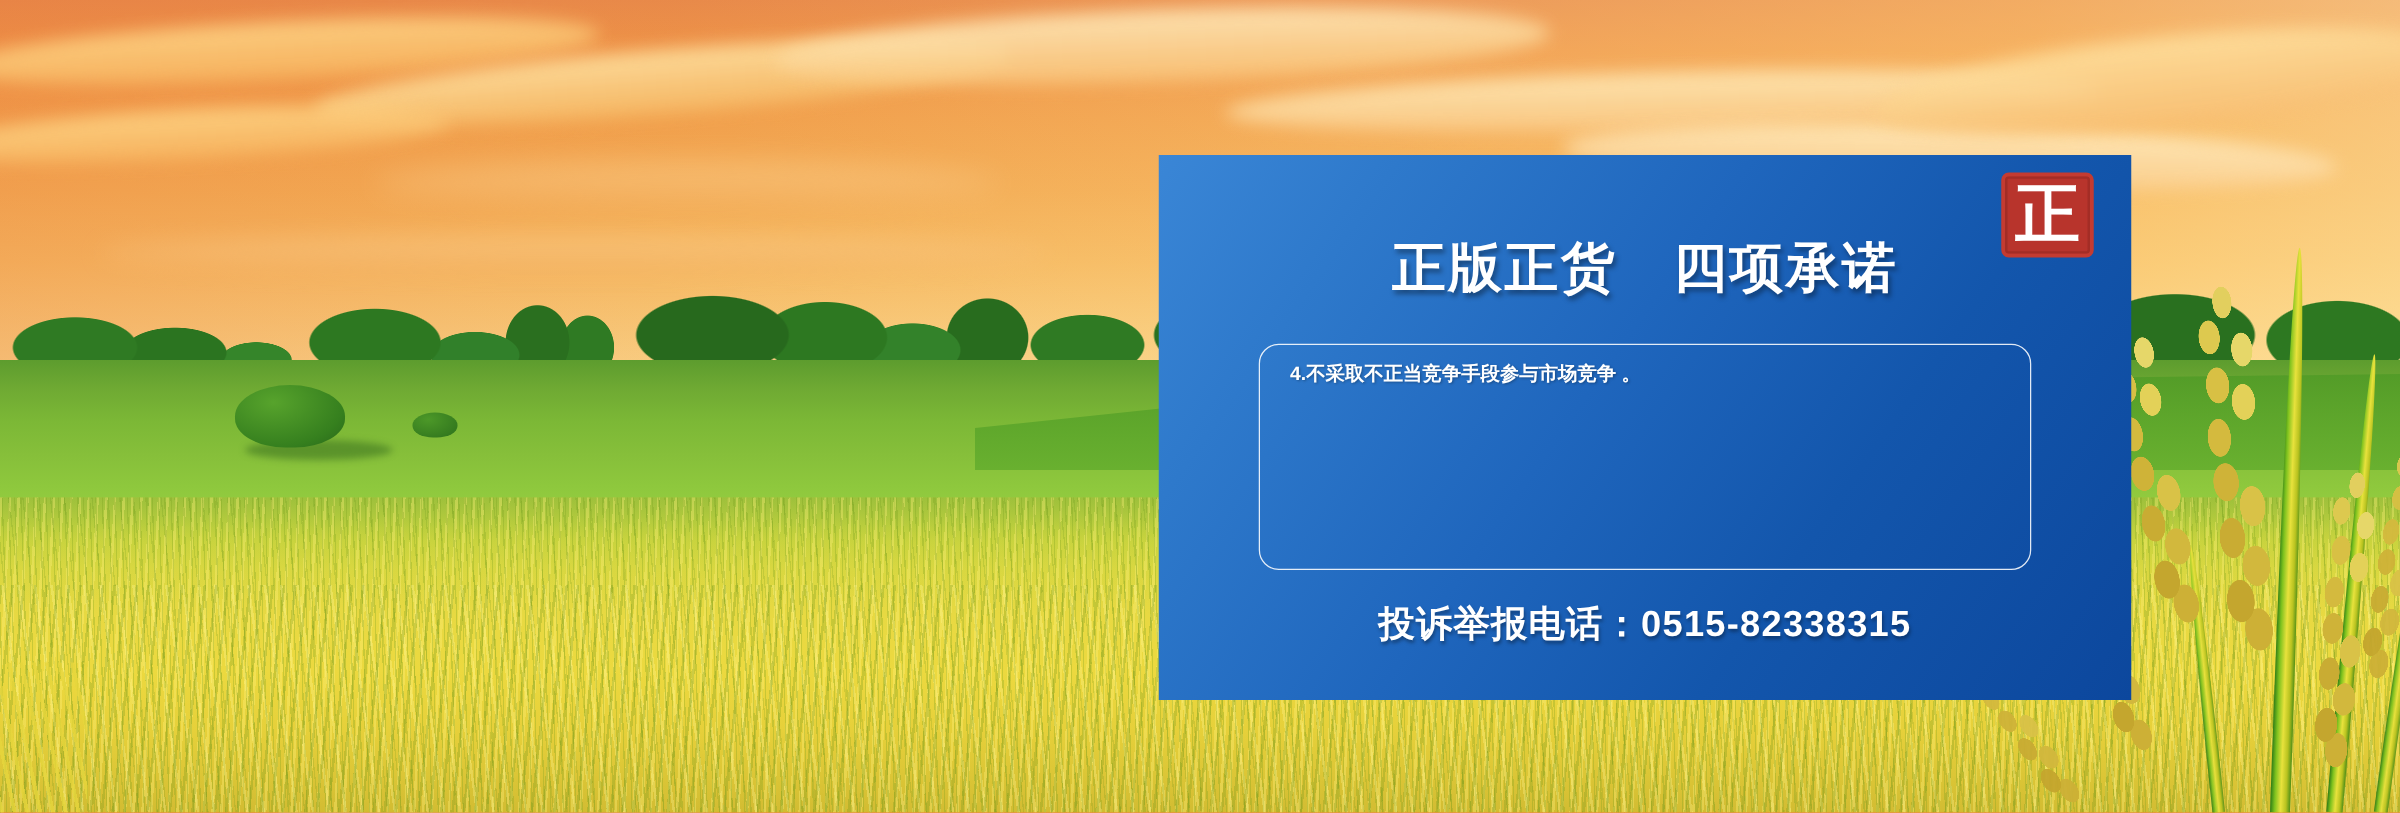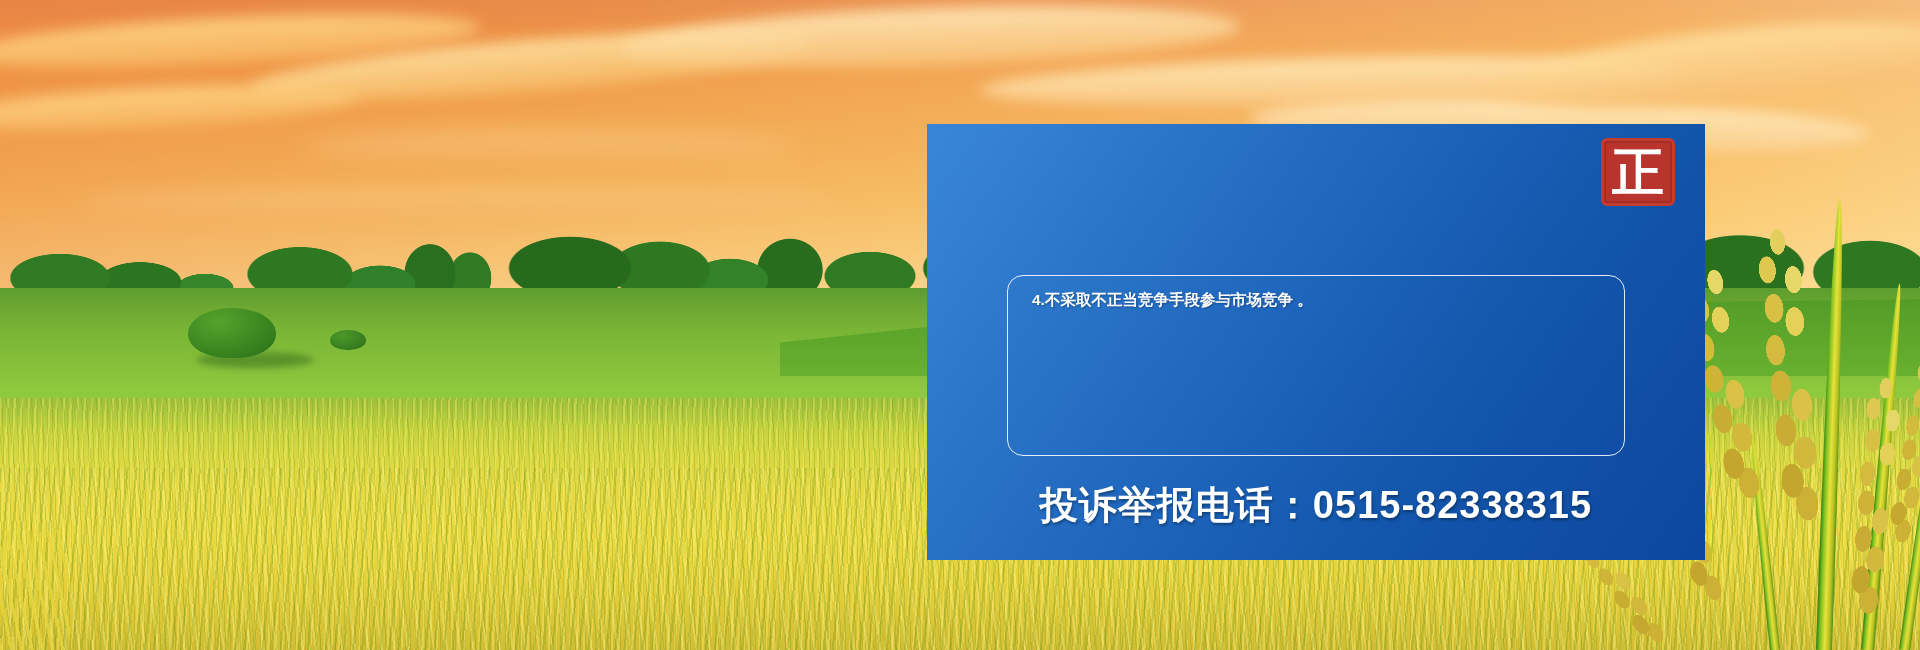--- a/index.html
+++ b/index.html
@@ -230,21 +230,21 @@
   .commit-item {
     font-size:15.5px; font-weight:700; line-height:1.08;
     margin-bottom:21px; white-space:nowrap;
     text-shadow:1px 1px 2px rgba(0,0,0,.3);
   }
   .commit-item:last-child { margin-bottom:16px; }
 
   .hotline {
     position:absolute; left:0; right:0; top:356px;
     text-align:center;
-    font-size:38px; font-weight:700;
+    font-size:29px; font-weight:700;
     letter-spacing:1px;
     text-shadow:1px 2px 3px rgba(0,0,0,.35);
     white-space:nowrap;
   }
 </style>
 </head>
 <body>
 
 <div class="scene">
   <div class="sky">
@@ -288,19 +288,20 @@
     <div class="ear e6"></div>
   </div>
 </div>
 
 <div class="panel">
 
   <div class="seal">
     <span class="seal-char">正</span>
   </div>
 
+  <div class="panel-title">正版正货　四项承诺</div>
 
   <div class="commit-box">
     <div class="commit-item">4.不采取不正当竞争手段参与市场竞争 。</div>
   </div>
 
   <div class="hotline">投诉举报电话：0515-82338315</div>
 </div>
 
 </body></html>

